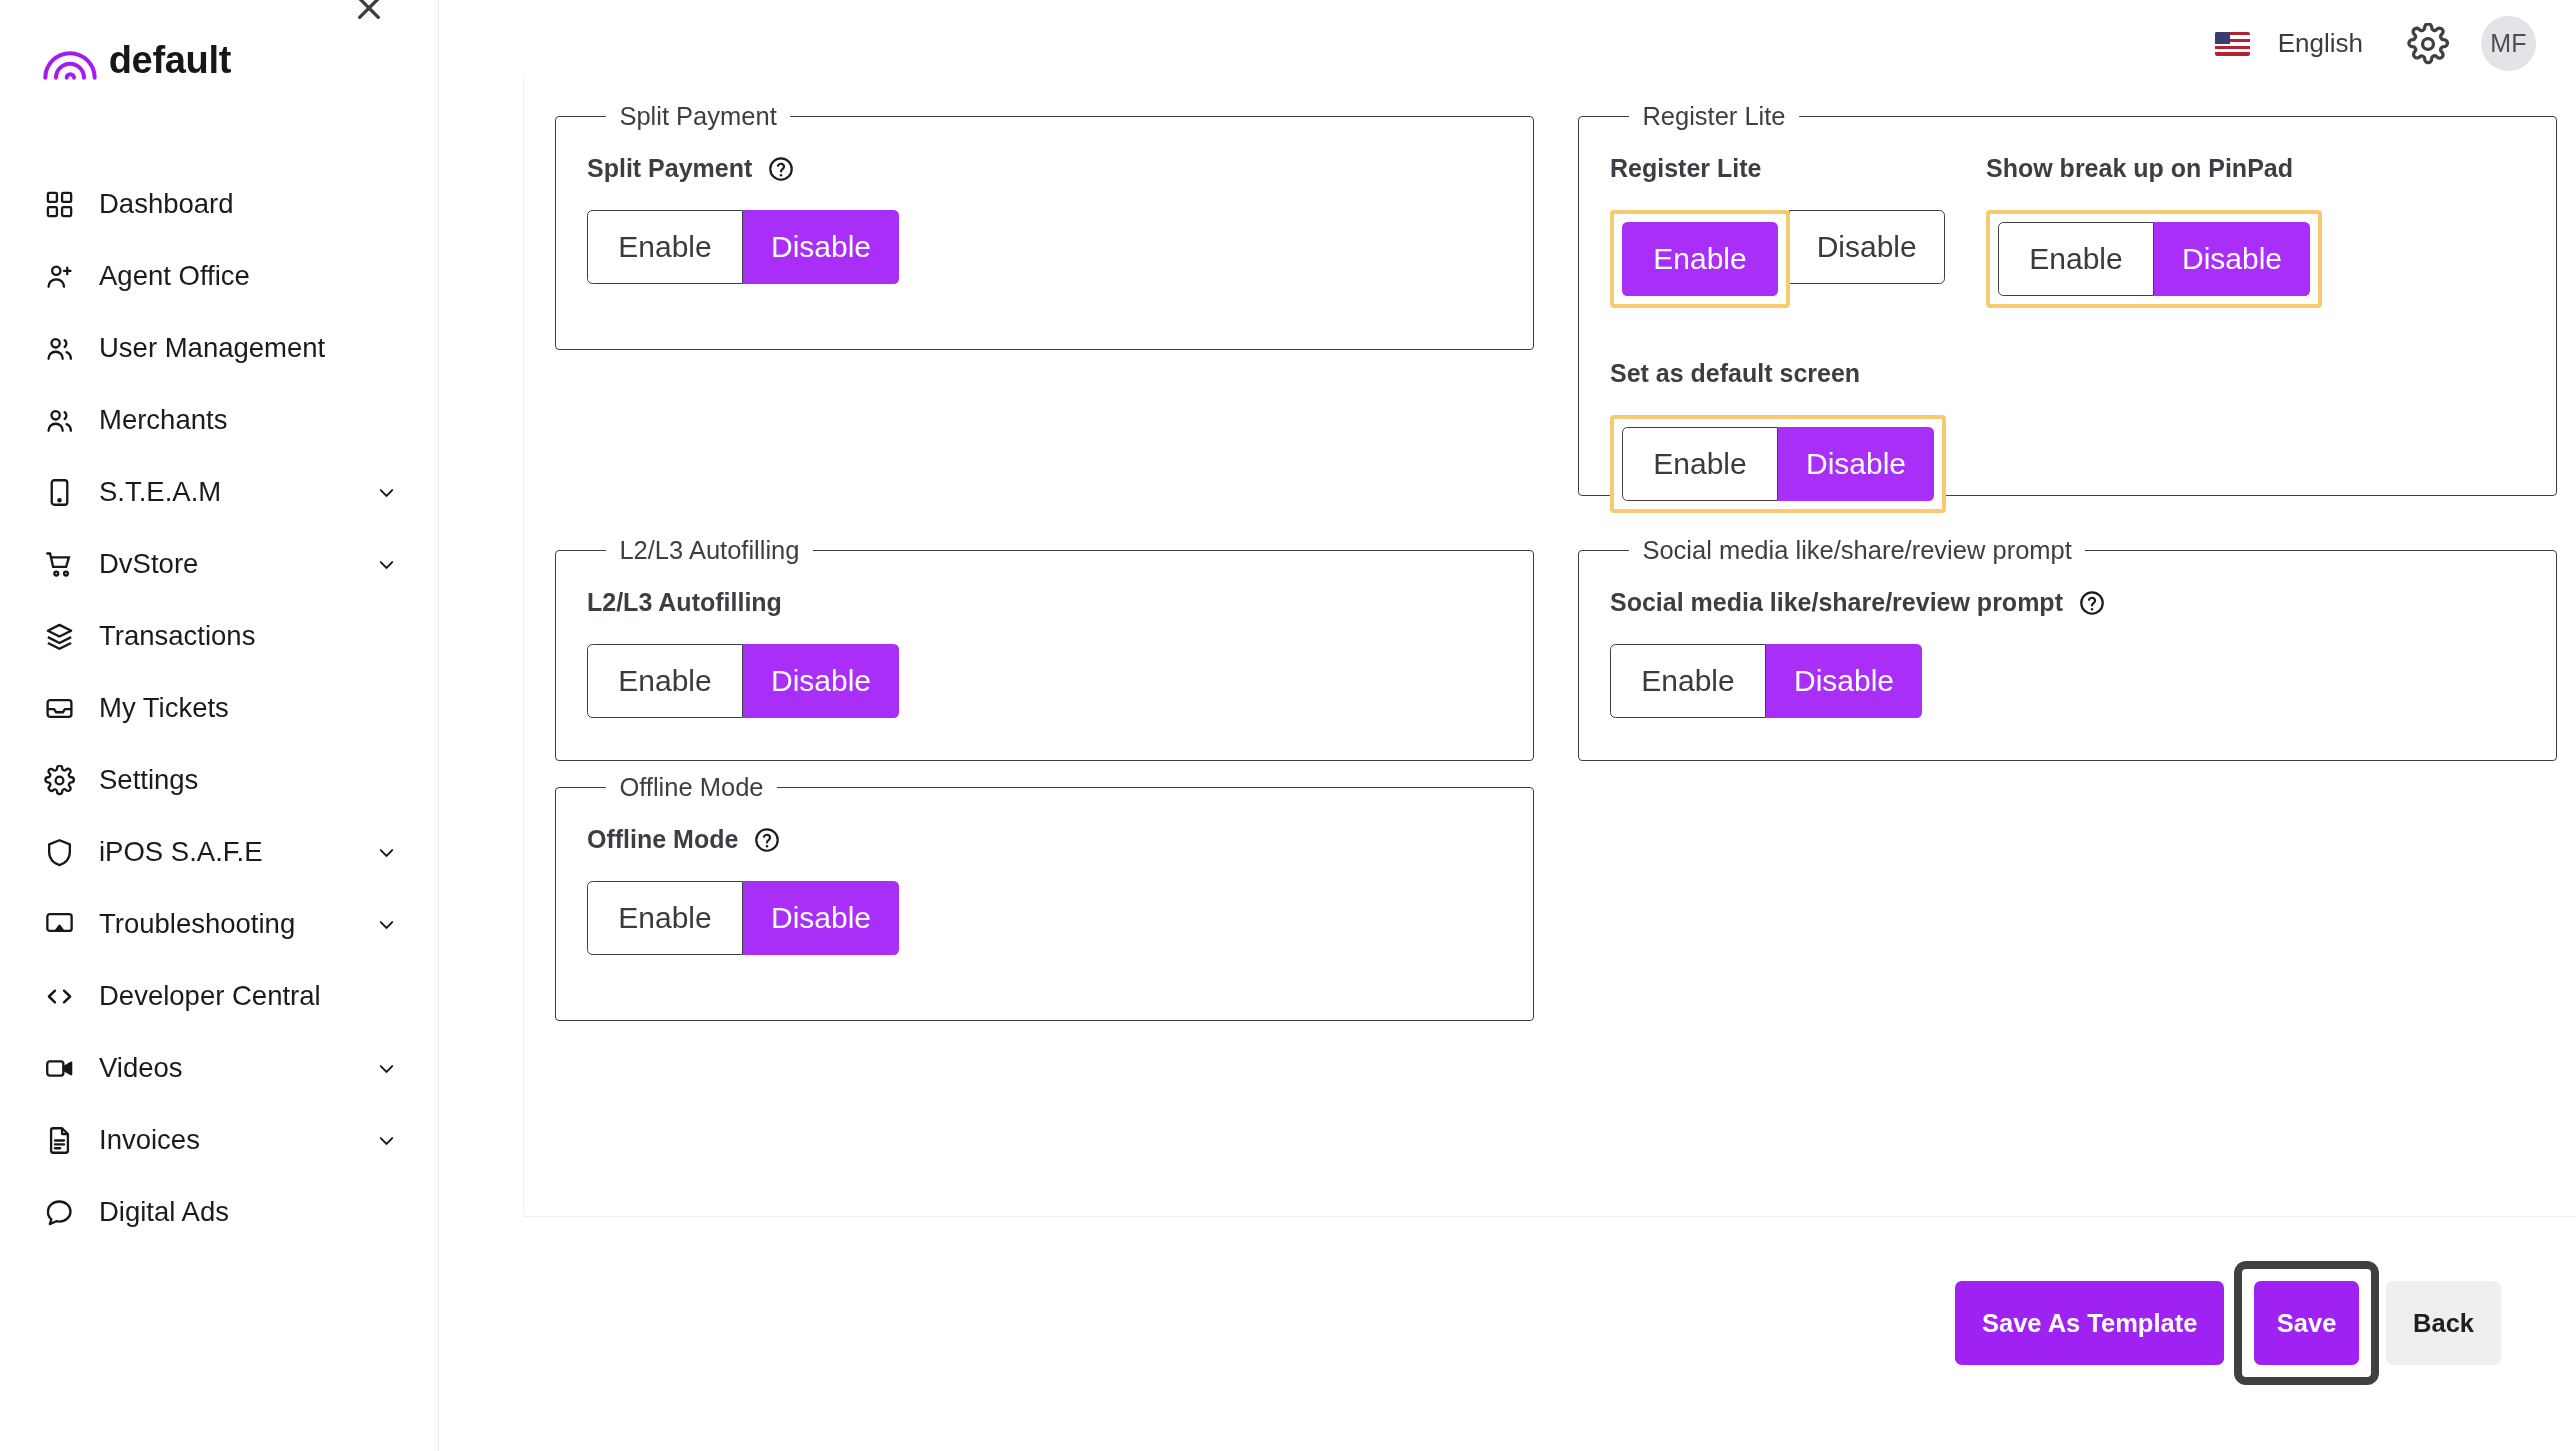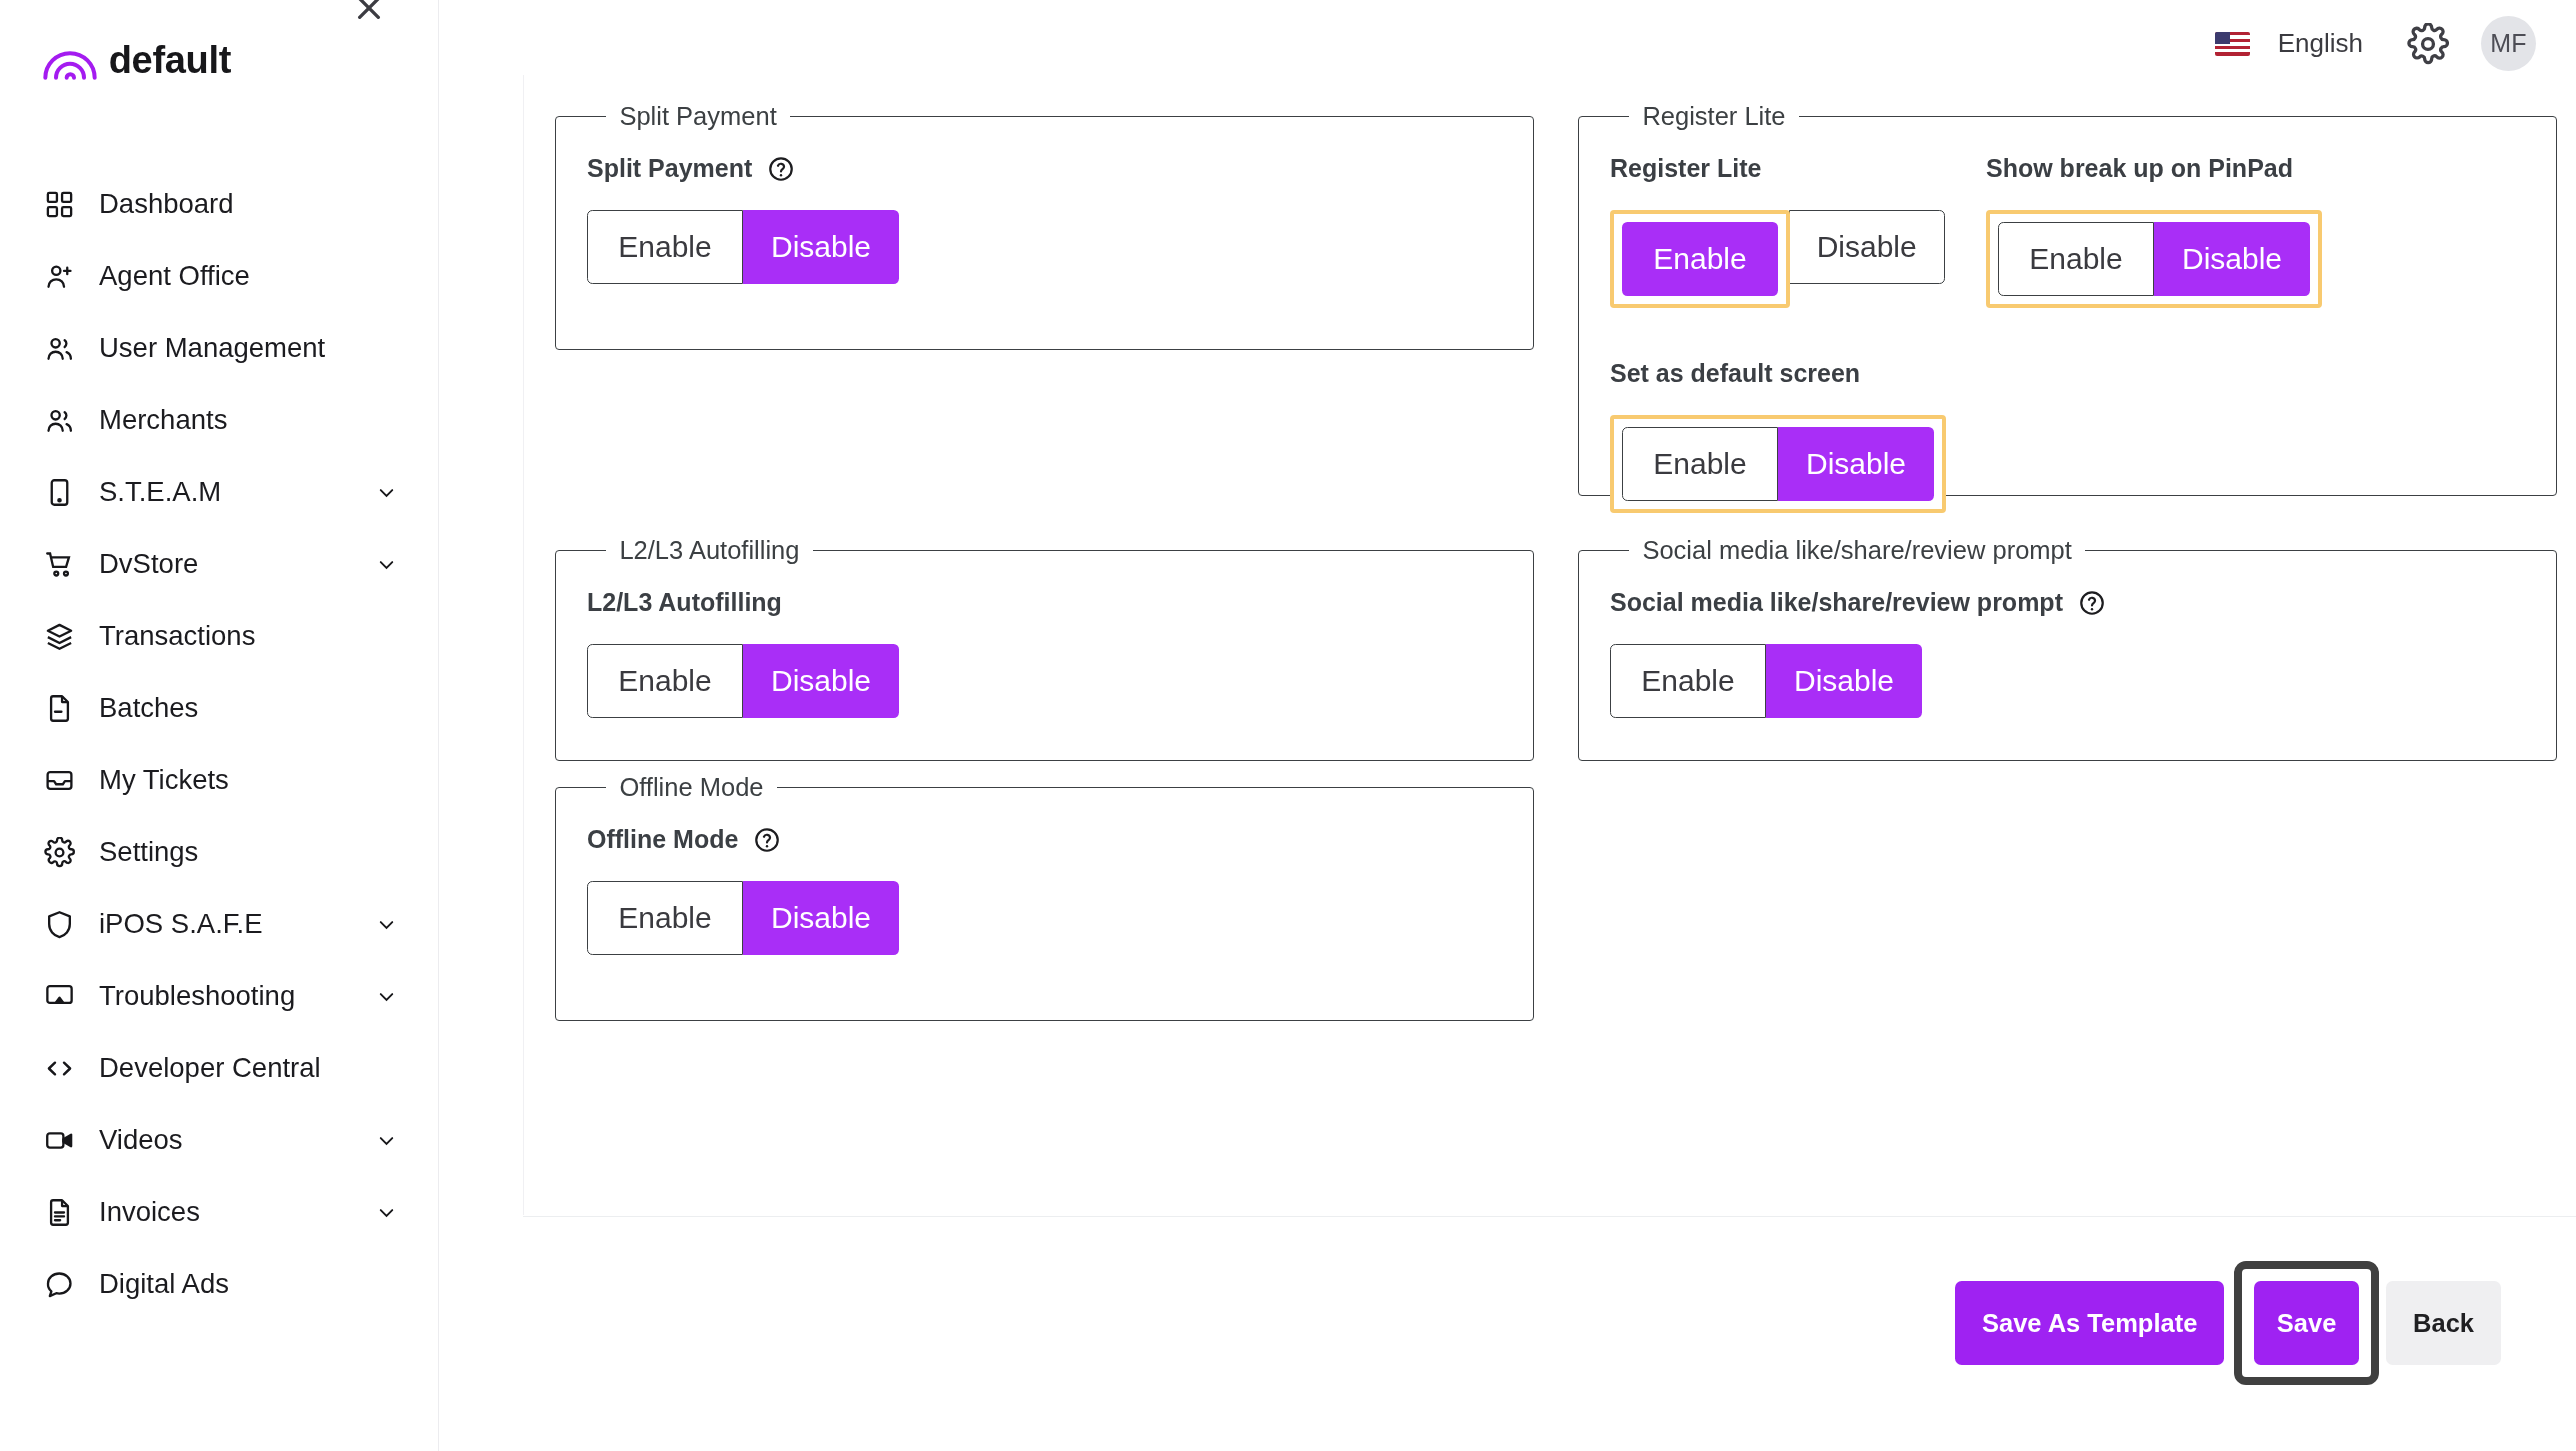--- a/index.html
+++ b/index.html
@@ -265,30 +265,20 @@
         <span class="nav-ico">
           <svg width="31" height="31" viewBox="0 0 24 24" fill="none" stroke="#17171a" stroke-width="1.8" stroke-linejoin="round">
             <path d="M12 3l9 4.5-9 4.5-9-4.5L12 3z"></path>
               <path d="M3 12.5l9 4.5 9-4.5"></path>
               <path d="M3 17l9 4.5 9-4.5"></path>
           </svg>
           </span>
         <span class="nav-label">Transactions</span>
       </div>
 
-      <div class="nav-item">
-        <span class="nav-ico">
-          <svg width="31" height="31" viewBox="0 0 24 24" fill="none" stroke="#17171a" stroke-width="1.8" stroke-linejoin="round">
-            <path d="M14 2.5H7a1.5 1.5 0 0 0-1.5 1.5v16A1.5 1.5 0 0 0 7 21.5h10a1.5 1.5 0 0 0 1.5-1.5V7L14 2.5z"></path>
-            <path d="M14 2.5V7h4.5"></path>
-              <path d="M8.5 14.5h5" stroke-linecap="round"></path>
-          </svg>
-          </span>
-        <span class="nav-label">Batches</span>
-      </div>
 
       <div class="nav-item">
         <span class="nav-ico">
           <svg width="31" height="31" viewBox="0 0 24 24" fill="none" stroke="#17171a" stroke-width="1.8" stroke-linejoin="round">
             <rect x="2.8" y="5.5" width="18.4" height="13" rx="2"></rect>
               <path d="M2.8 12.5h5l1.6 2.4h5.2l1.6-2.4h5"></path>
           </svg>
           </span>
         <span class="nav-label">My Tickets</span>
       </div>

